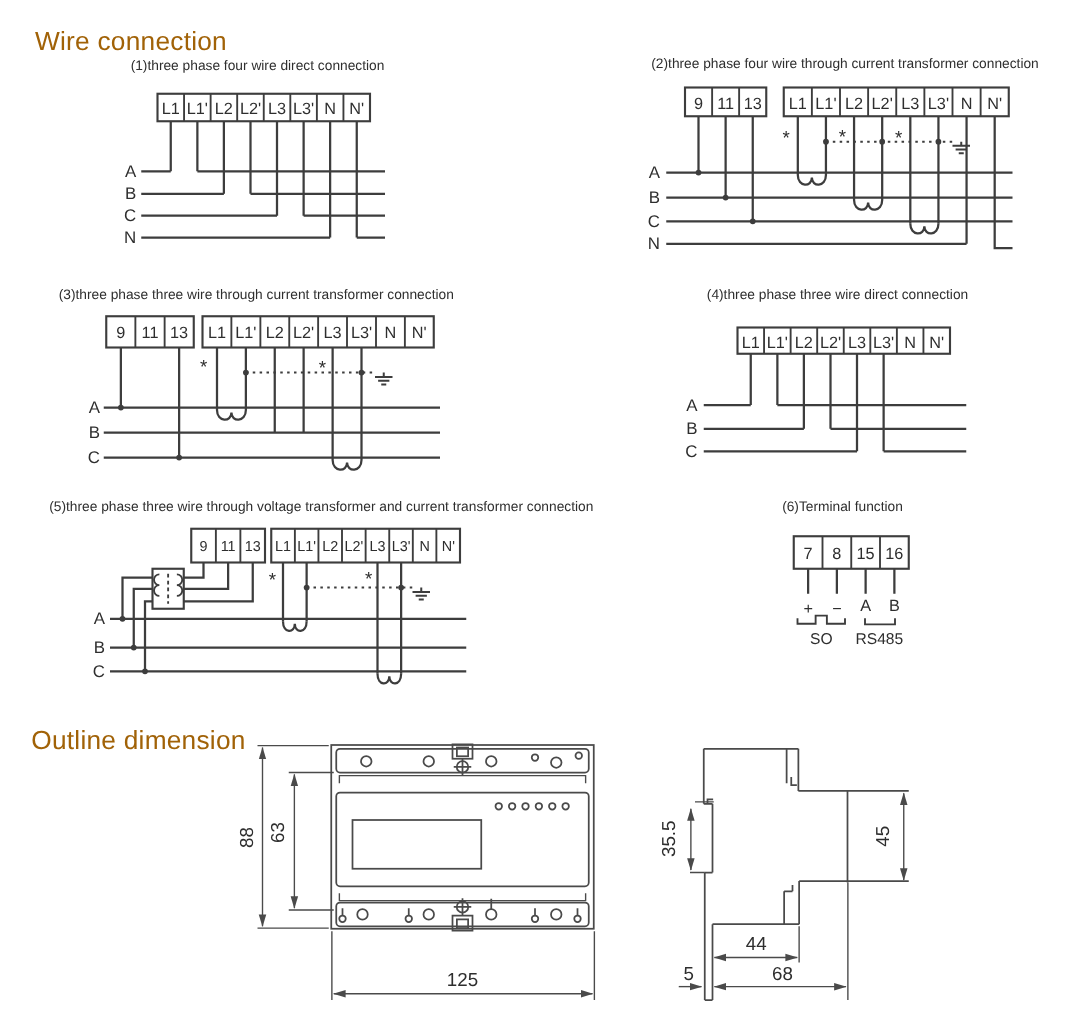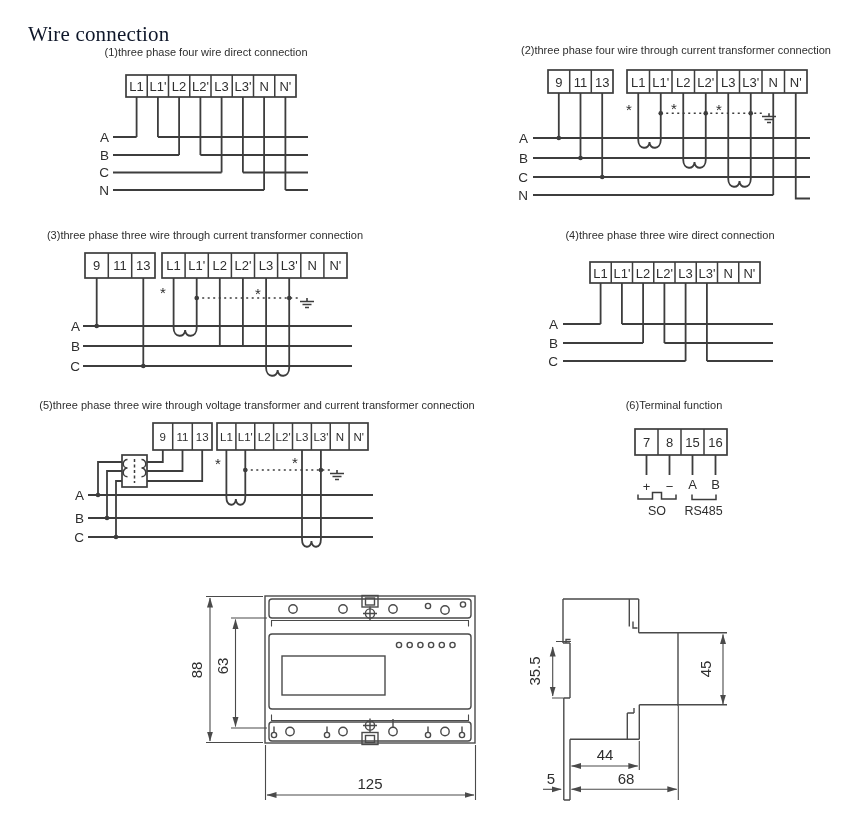--- a/index.html
+++ b/index.html
@@ -1,19 +1,19 @@
 <!DOCTYPE html>
 <html><head>
 <meta charset="utf-8">
 <style>
   html,body{margin:0;padding:0;background:#fff;}
   #page{position:relative;width:863px;height:822px;background:#ffffff;overflow:hidden;
         font-family:"Liberation Sans",sans-serif;}
-  .bluetitle{position:absolute;color:#0f172a;font-size:21px;font-weight:400;letter-spacing:.2px;
-             font-family:Liberation Serif, serif;white-space:nowrap;}
+  .bluetitle{position:absolute;color:#a16207;font-size:21px;font-weight:400;letter-spacing:.2px;
+             font-family:Liberation Sans, sans-serif;white-space:nowrap;}
   .dsvg{position:absolute;overflow:visible;}
   svg text{font-family:"Liberation Sans",sans-serif;fill:#2e2e2e;}
   .cap{font-size:11px;}
   .tl{font-size:13px;}
   .tls{font-size:11.5px;}
   .pl{font-size:13.5px;}
   .sign{font-size:13px;}
   .sm{font-size:12.5px;}
   .ast{font-size:15px;}
   .dim{font-size:15px;}
@@ -242,20 +242,21 @@
     <text class="sign" x="646.5" y="491" text-anchor="middle">+</text>
     <text class="sign" x="669.5" y="491" text-anchor="middle">−</text>
     <text class="sign" x="692.5" y="489" text-anchor="middle">A</text>
     <text class="sign" x="715.5" y="489" text-anchor="middle">B</text>
     <path class="dv" d="M638,494.5 V499 H652.5 V492.5 H661.5 V499 H676 V494.5"></path>
     <path class="dv" d="M692,494.5 V499.5 H716 V494.5"></path>
     <text class="sm" x="657" y="515" text-anchor="middle">SO</text>
     <text class="sm" x="703.5" y="515" text-anchor="middle">RS485</text>
   </svg>
 
+  <h1 class="bluetitle" style="left:25px;top:567px;">Outline dimension</h1>
 
   <svg class="dsvg" style="left:180px;top:588px;" width="320" height="222" viewBox="180 588 320 222">
     <defs>
       <marker id="arrF" markerWidth="11" markerHeight="8" refX="9.5" refY="4" orient="auto-start-reverse" markerUnits="userSpaceOnUse">
           <path d="M0,1 L10,4 L0,7 Z" fill="#4a4a4a"></path>
         </marker>
     </defs>
     <g>
       <rect class="ol" x="265" y="596" width="210" height="147"></rect>
       <rect class="ol" x="269" y="599" width="202" height="19" rx="3"></rect>

